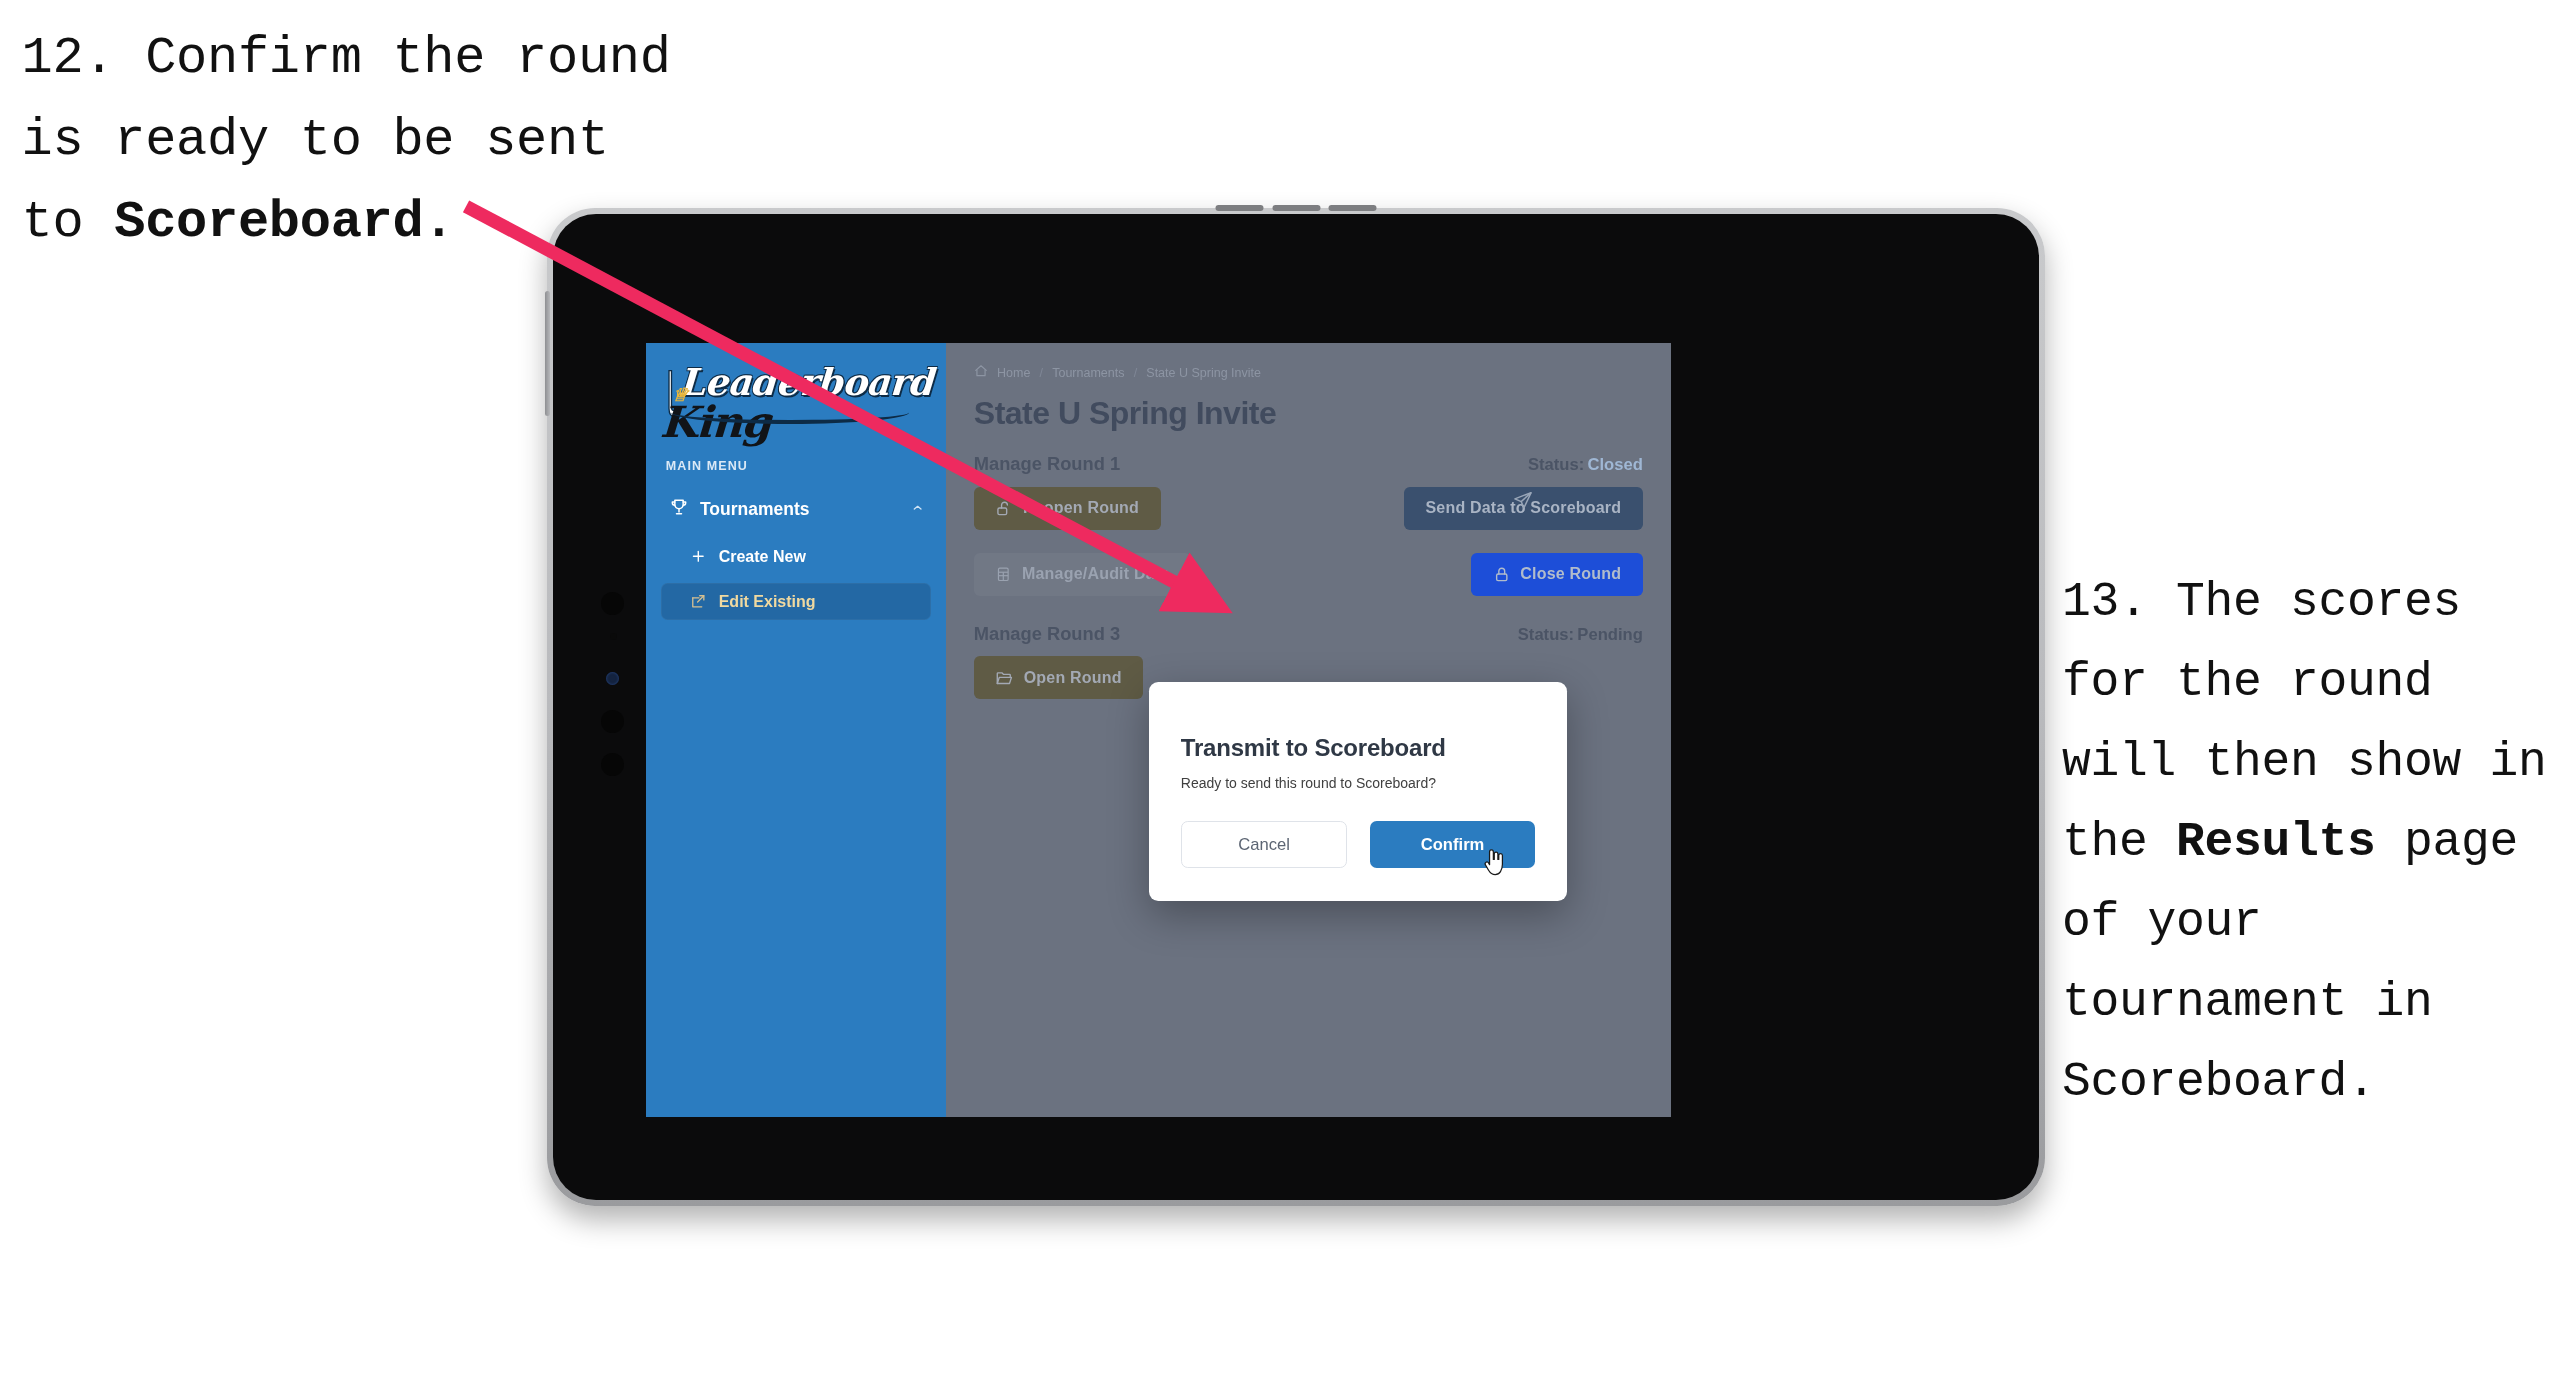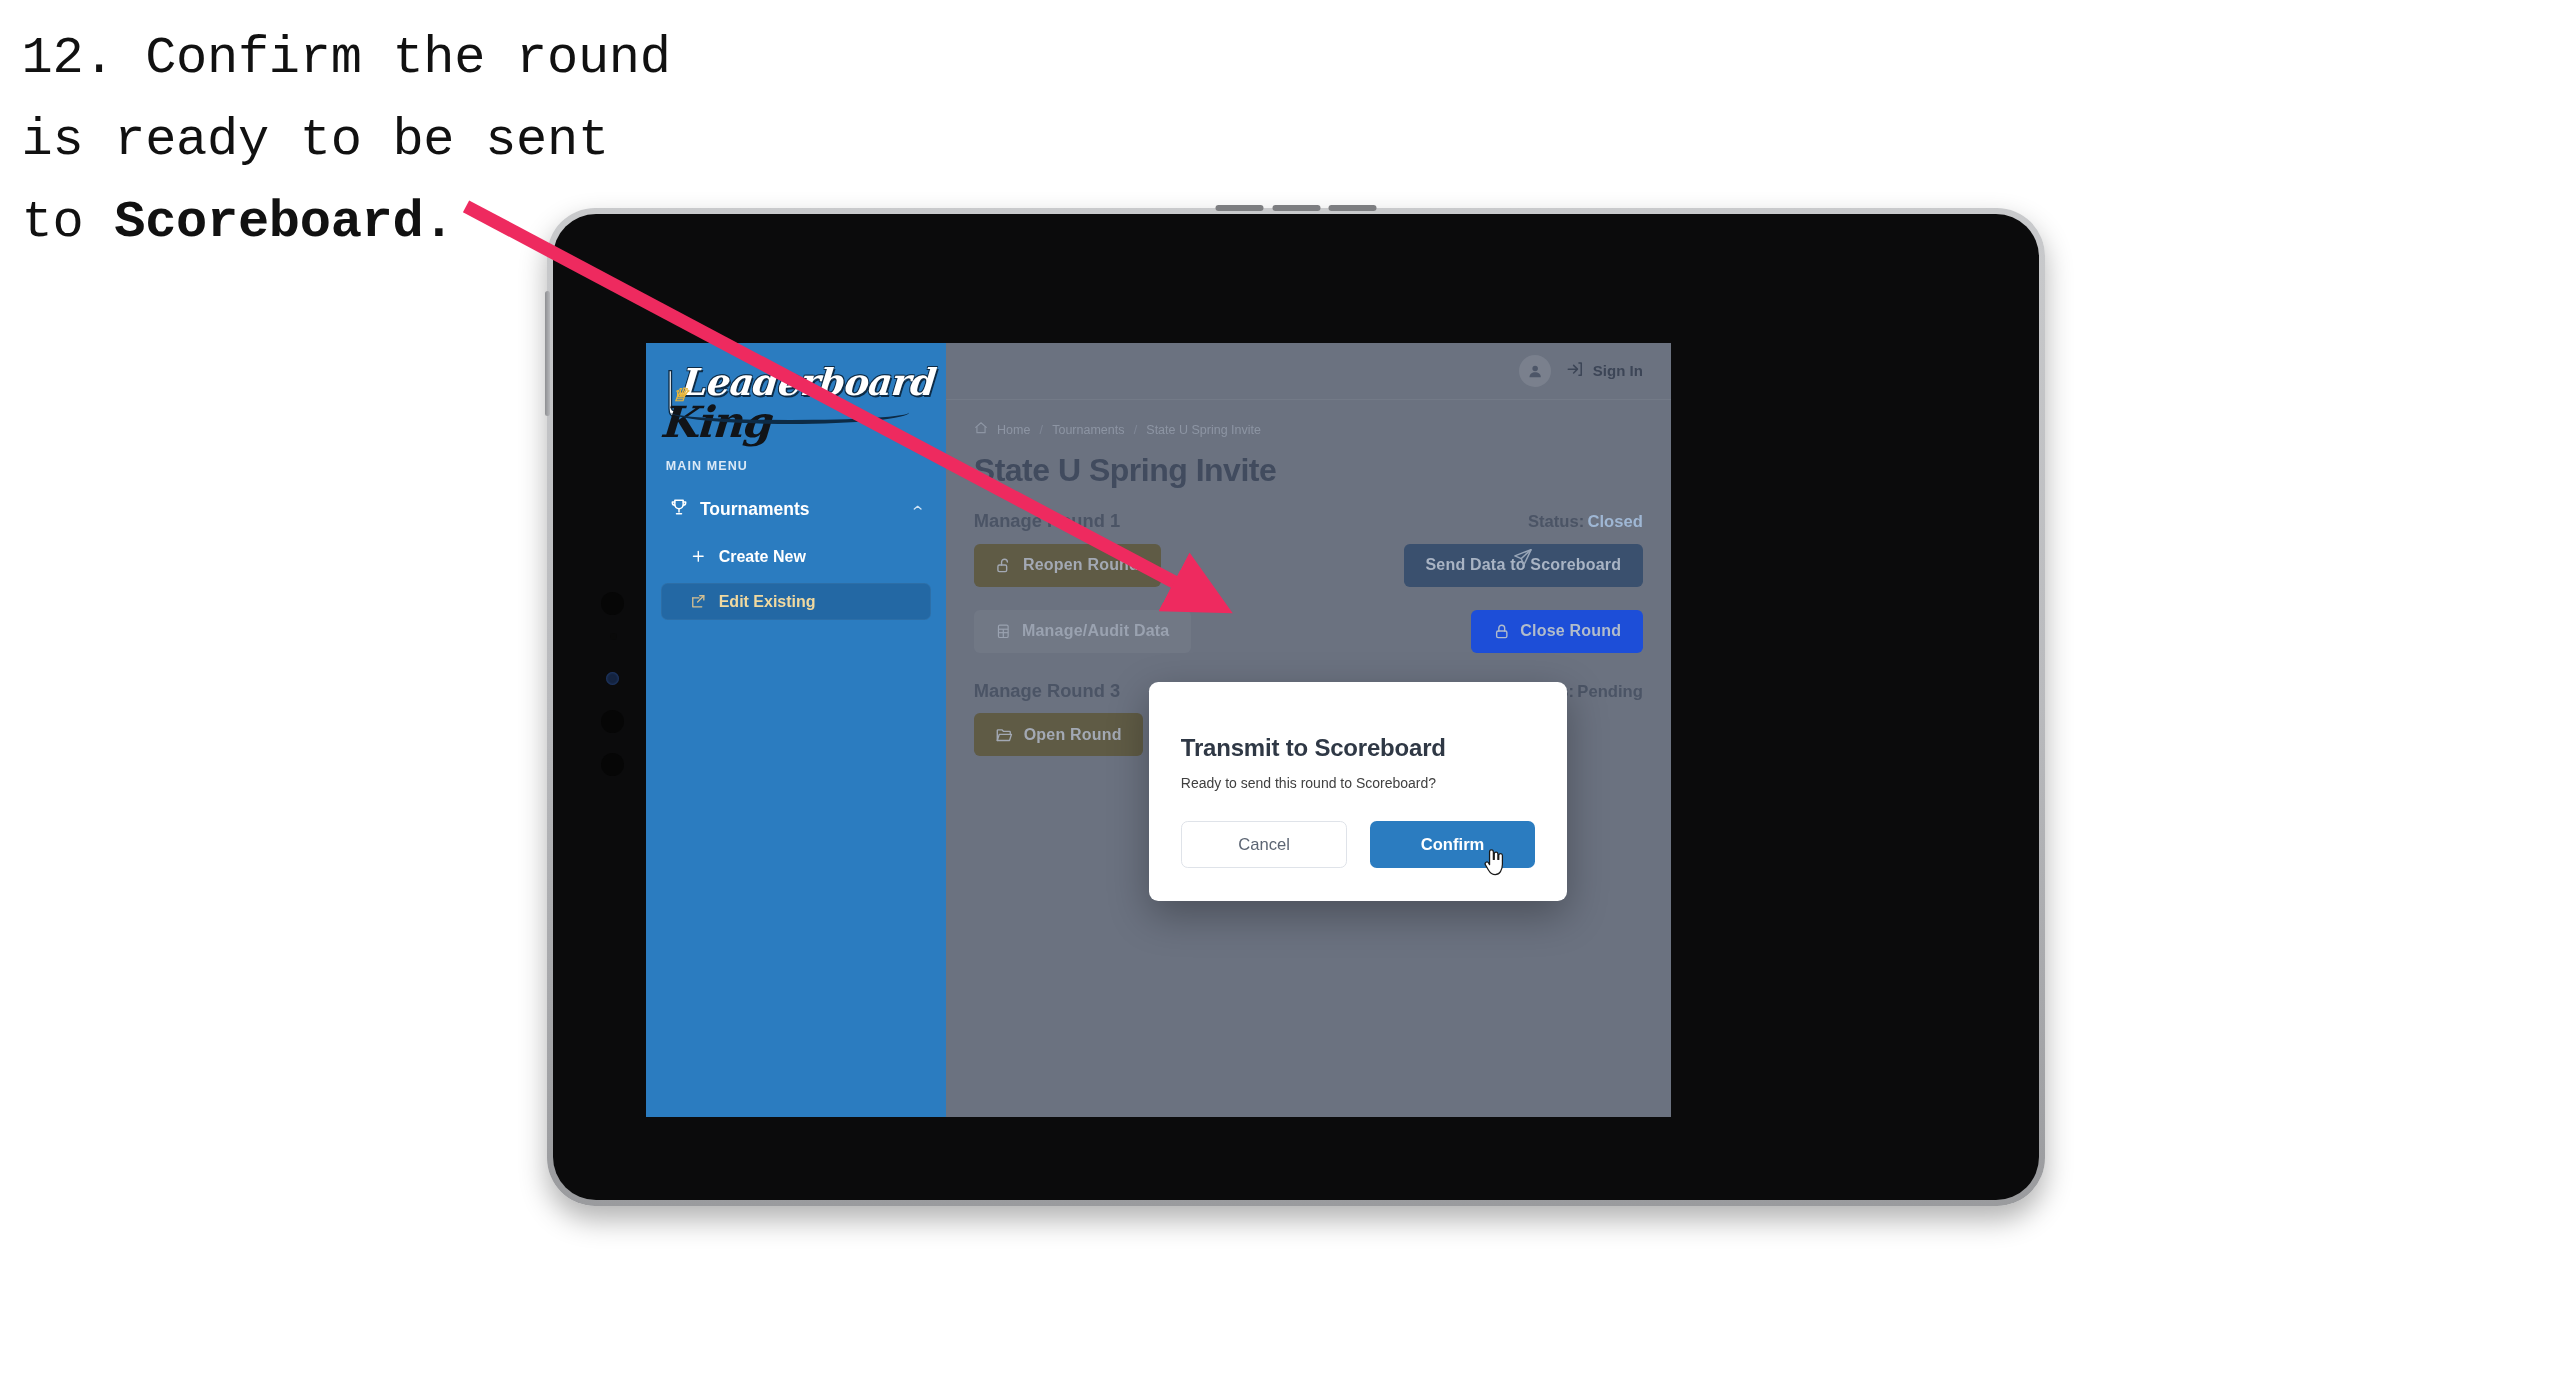--- a/index.html
+++ b/index.html
@@ -275,20 +275,21 @@
   
   #cursor { position: absolute; left: 836px; top: 506px; z-index: 50; }
 </style>
 </head>
 <body>
 
 <div id="stage">
 
   <div class="anno" id="anno-left"><span>12.</span><span> Confirm the round is ready to be sent to </span><b>Scoreboard.</b></div>
 
+  <div class="anno" id="anno-right"><span>13.</span><span> The scores for the round will then show in the </span><b>Results</b><span> page of your tournament in Scoreboard.</span></div>
 
   <div id="tablet">
     <div id="speaker-grill">
         <i></i>
         <i></i>
         <i></i>
       </div>
     <div id="power-button"></div>
     <div id="tablet-inner">
 
@@ -349,38 +350,20 @@
                     <path d="M20 4l-9 9"></path>
                     <path d="M14 4h6v6"></path>
                 </svg>
               </span>
               <span>Edit Existing</span>
             </div>
           </aside>
 
           <section id="content">
 
-            <div id="topbar">
-              <div id="avatar">
-                <svg width="18.3" height="18.3" viewBox="0 0 24 24" fill="#4d5668">
-                    <circle cx="12" cy="8.4" r="3.6"></circle>
-                    <path d="M4.6 20c0-4.1 3.3-6.4 7.4-6.4s7.4 2.3 7.4 6.4z"></path>
-                  </svg>
-              </div>
-              <div id="signin">
-                <span>
-                  <svg width="18.3" height="18.3" viewBox="0 0 24 24" fill="none" stroke="#3c4556" stroke-width="2" stroke-linecap="round" stroke-linejoin="round">
-                    <path d="M3 12h11"></path>
-                      <polyline points="10 7 15 12 10 17"></polyline>
-                      <path d="M17 4h3v16h-3"></path>
-                  </svg>
-                </span>
-                <span>Sign In</span>
-              </div>
-            </div>
 
             <div id="content-pad">
 
               <div id="breadcrumb">
                 <span>
                   <svg width="14" height="14" viewBox="0 0 24 24" fill="none" stroke="#8d95a3" stroke-width="2" stroke-linecap="round" stroke-linejoin="round">
                       <path d="M3 11l9-8 9 8"></path>
                       <path d="M5 10v10h14V10"></path>
                     </svg>
                 </span>

